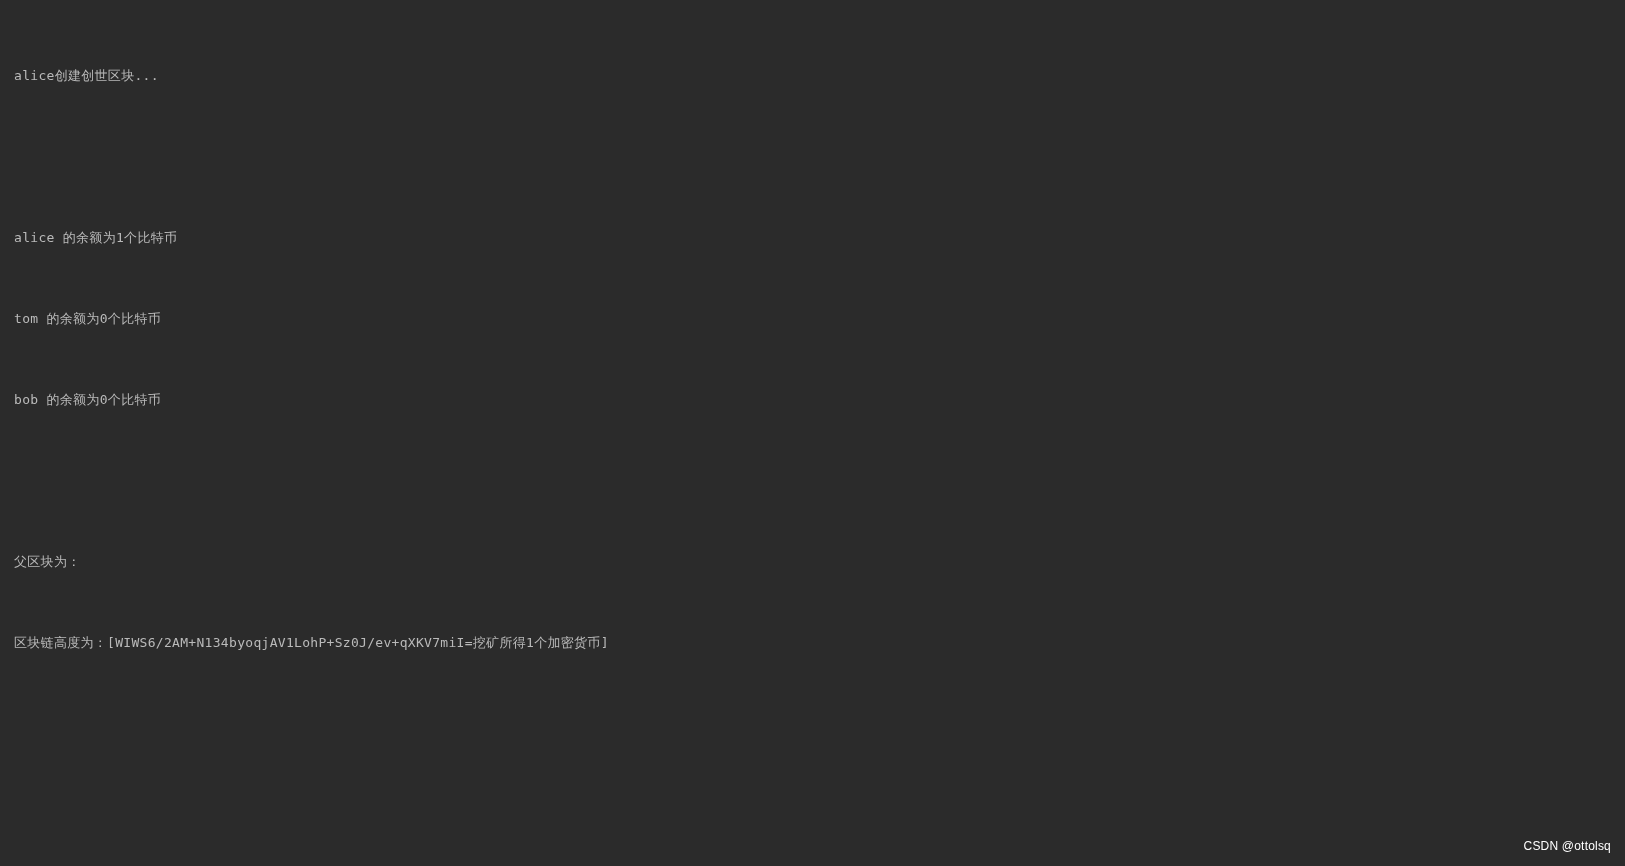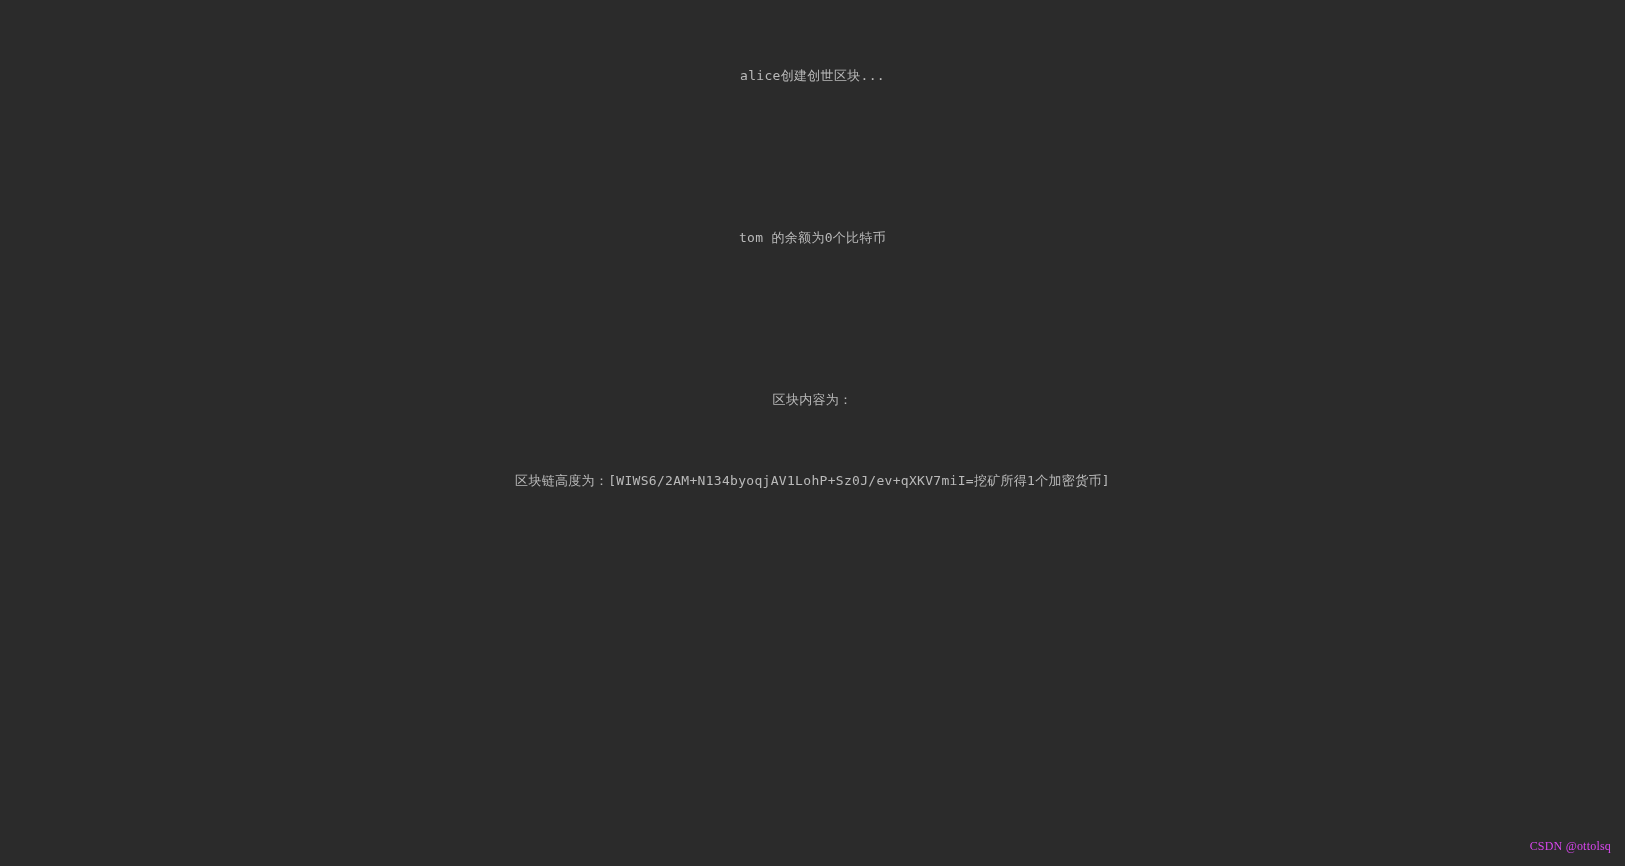--- a/index.html
+++ b/index.html
@@ -18,41 +18,42 @@
       height: 866px;
       overflow: hidden;
       position: relative;
     }
     .terminal-output {
       white-space: pre;
       letter-spacing: 0.3px;
     }
     .line {
       display: block;
-      text-align: center;
     }
     .watermark {
       position: absolute;
       bottom: 6px;
       right: 14px;
-      color: #d946ef;
+      color: #ffffff;
       font-size: 12px;
-      font-family: Liberation Serif, serif;
+      font-family: Liberation Sans, sans-serif;
       letter-spacing: 0.2px;
     }
   </style>
 </head>
 <body>
 
 <div class="terminal-output">
   <span class="line">alice创建创世区块...</span>
   <span class="line">&nbsp;</span>
+  <span class="line">alice 的余额为1个比特币</span>
   <span class="line">tom 的余额为0个比特币</span>
+  <span class="line">bob 的余额为0个比特币</span>
   <span class="line">&nbsp;</span>
-  <span class="line">区块内容为：</span>
+  <span class="line">父区块为：</span>
   <span class="line">区块链高度为：[WIWS6/2AM+N134byoqjAV1LohP+Sz0J/ev+qXKV7miI=挖矿所得1个加密货币]</span>
   
   
   
   
   
   
   
   
   

